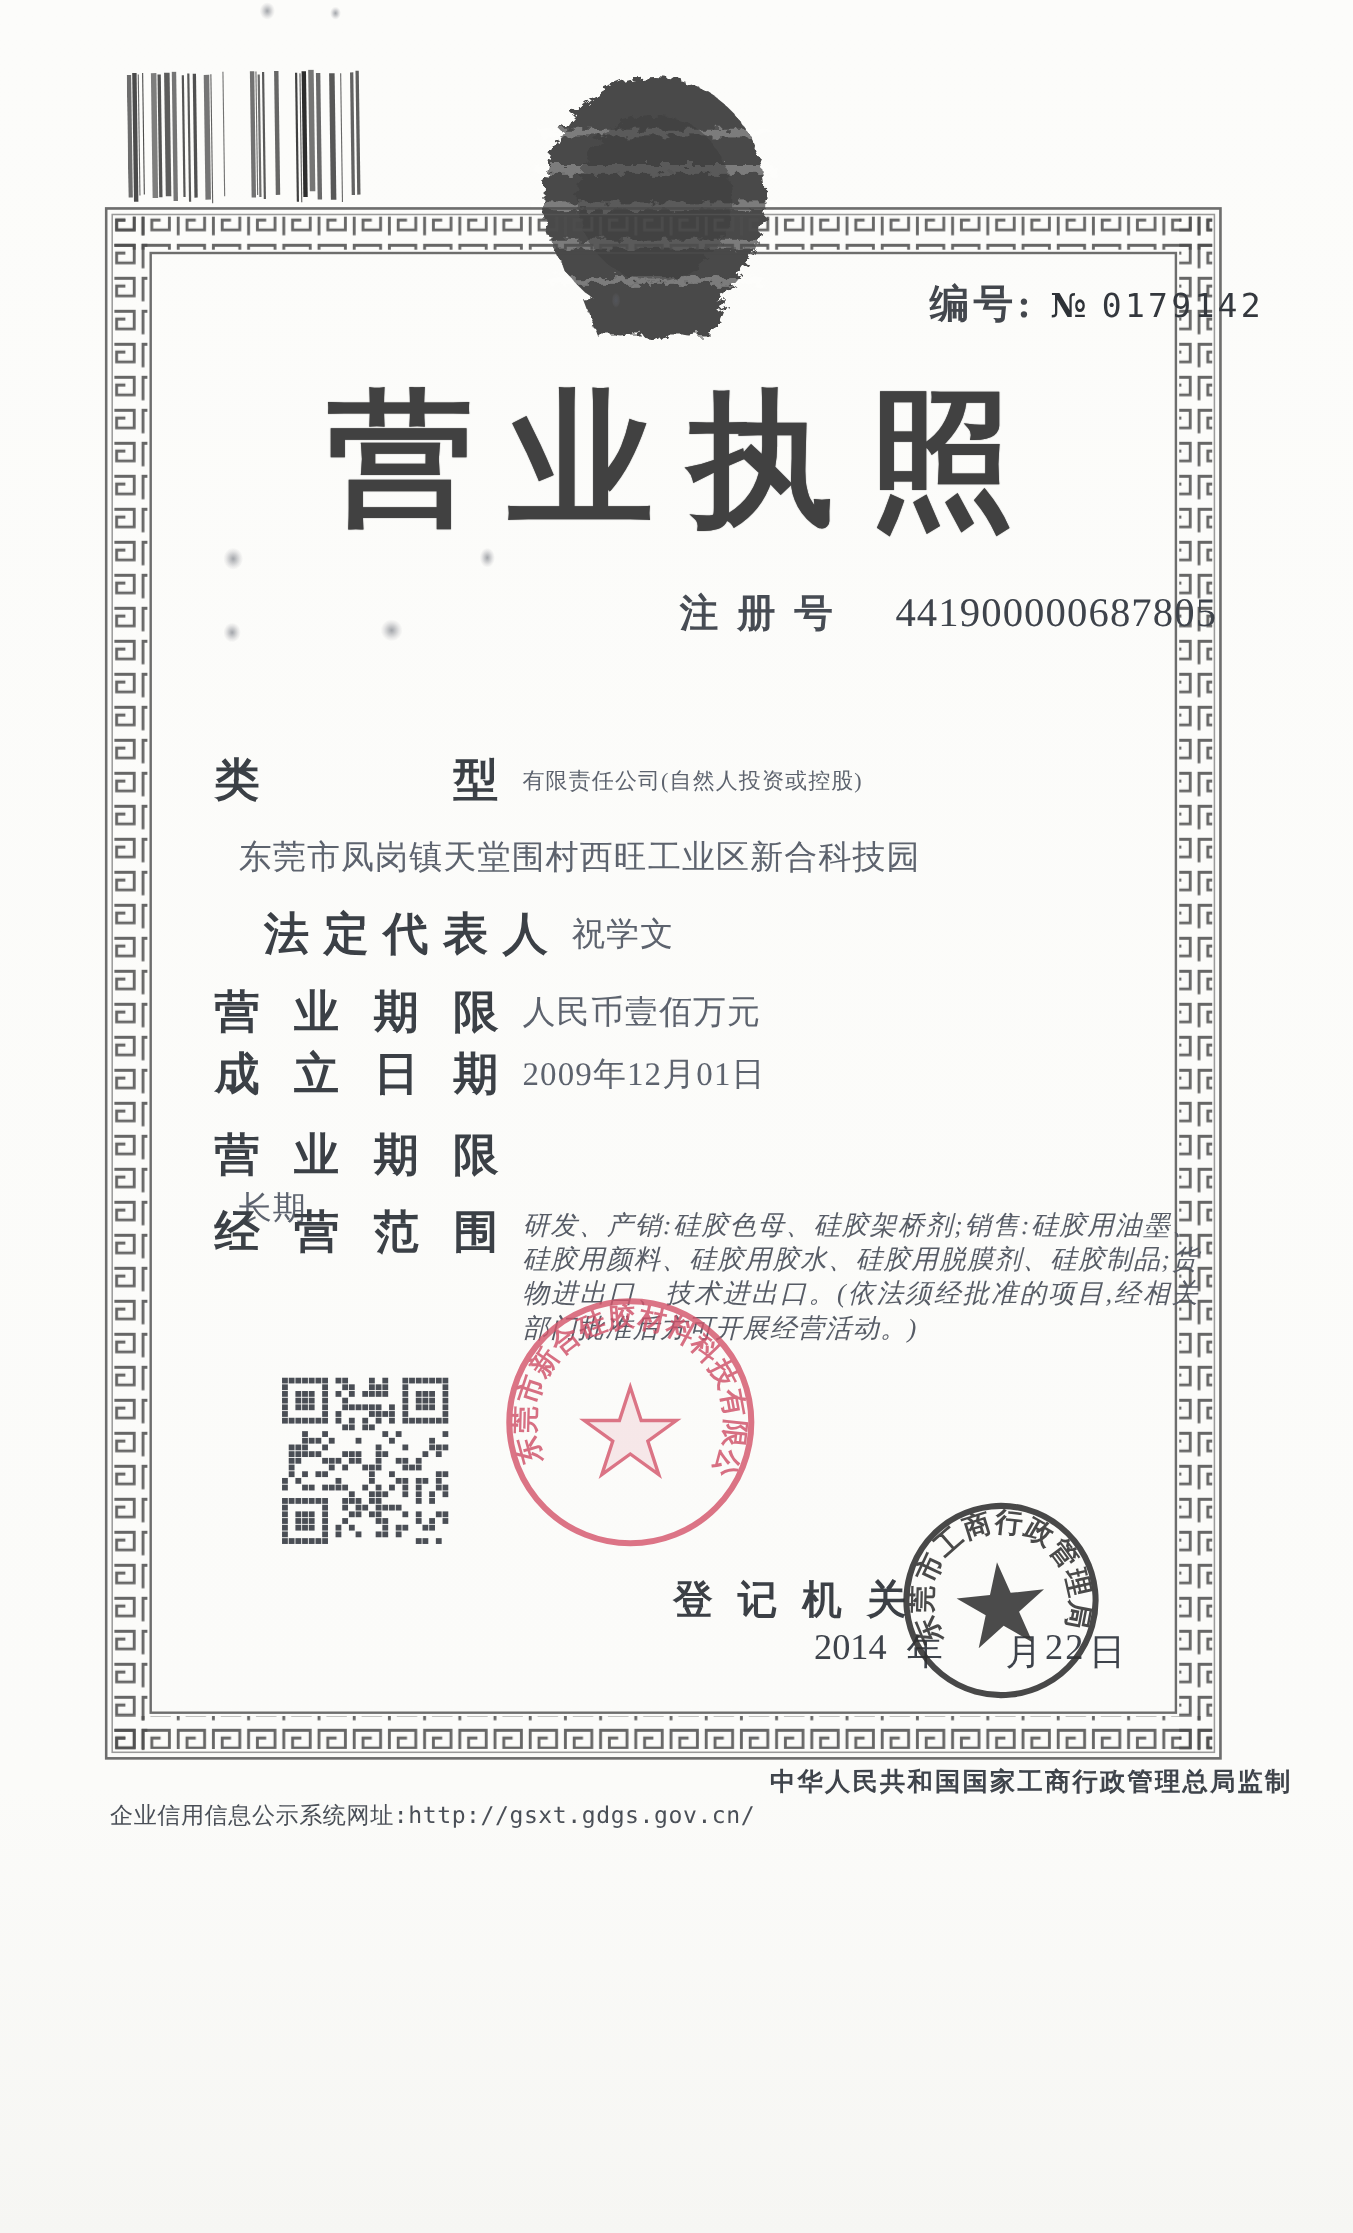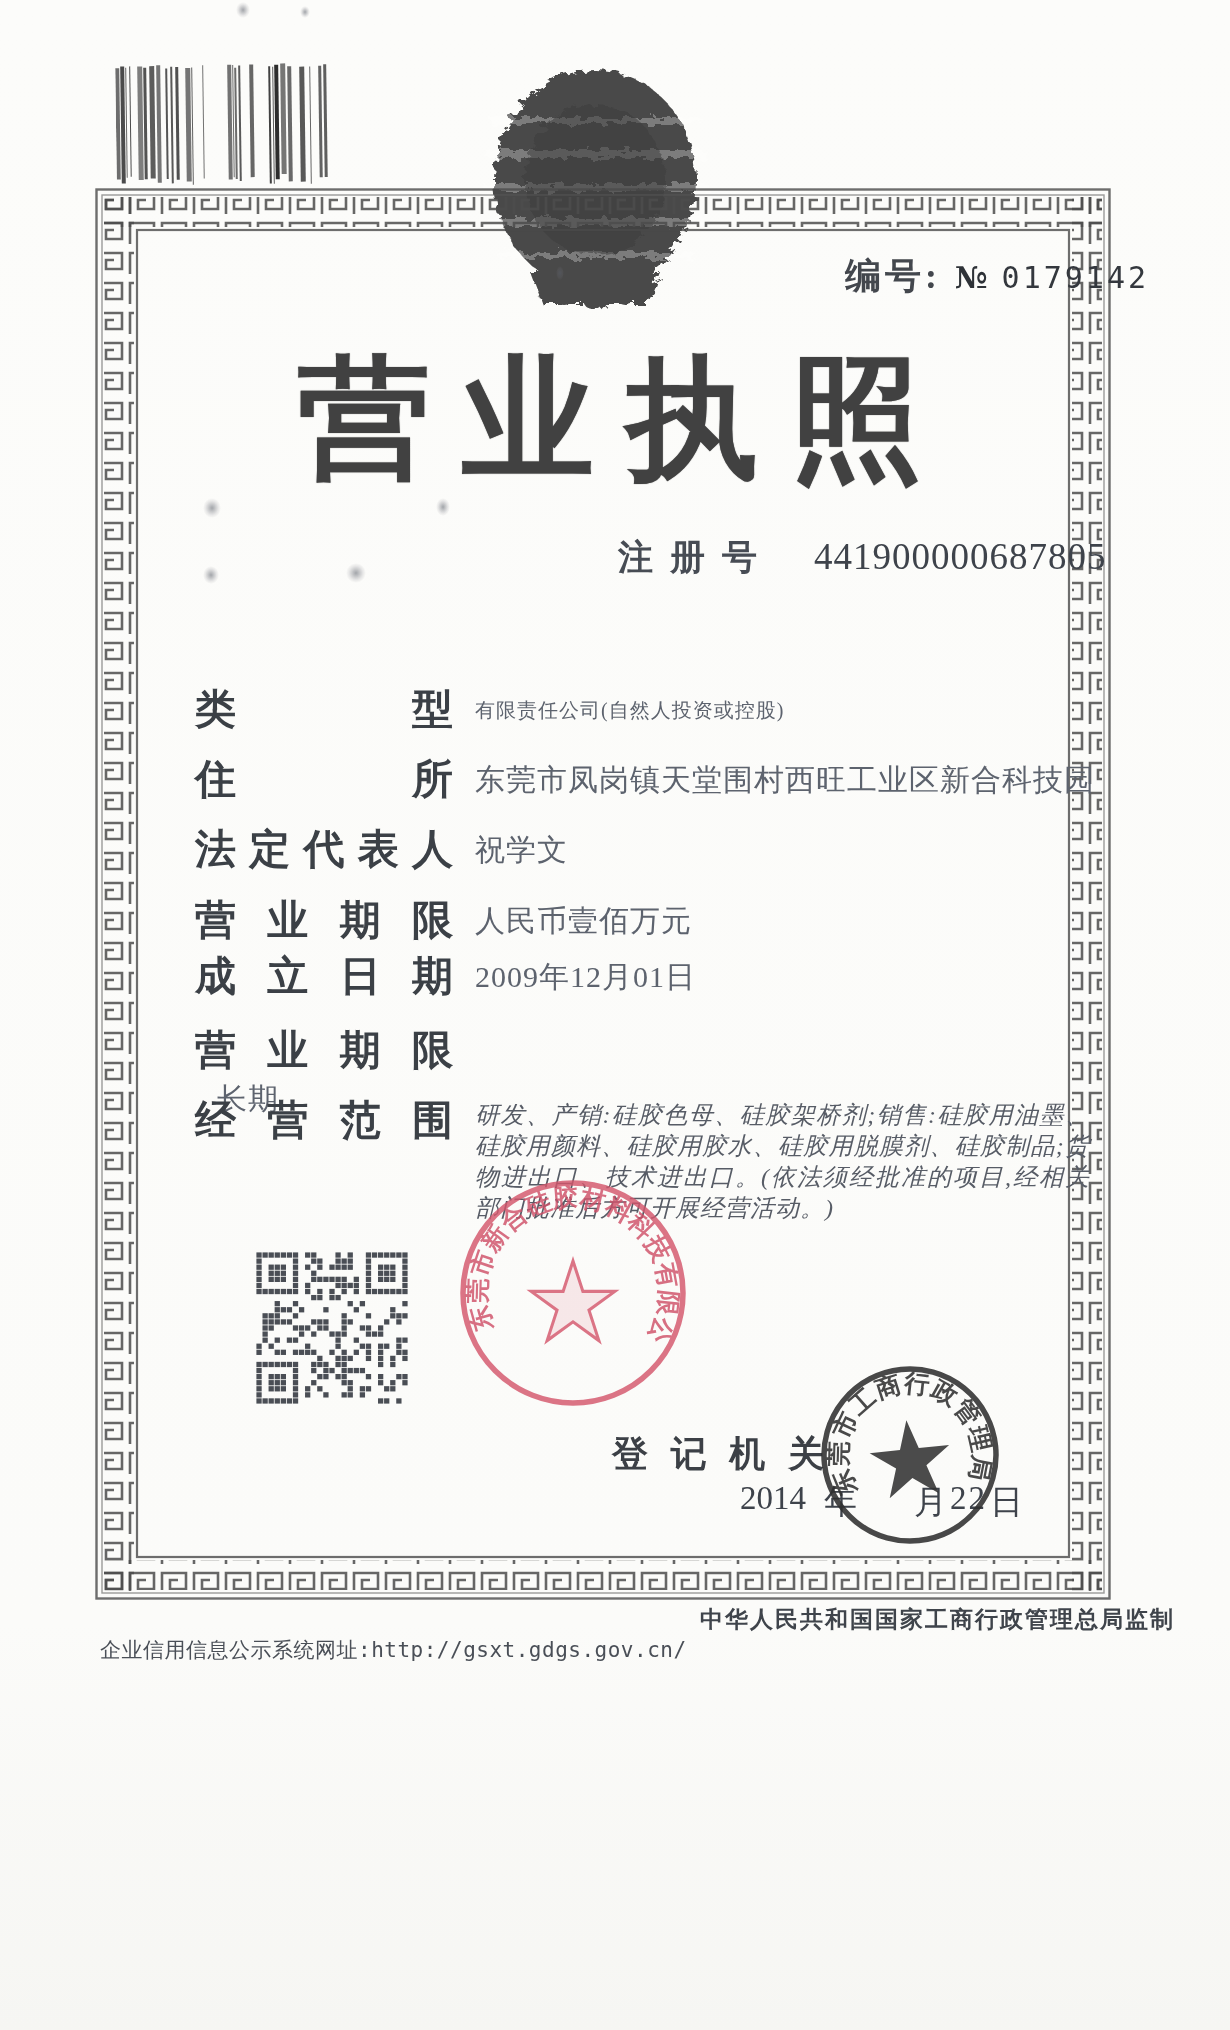--- a/index.html
+++ b/index.html
@@ -155,24 +155,23 @@
   <div class="abs regline">
     <span class="lab">注册号</span>
     <span class="num">441900000687805</span>
   </div>
 
   <div class="frow" style="top:685px;">
     <div class="flabel">类型</div>
     <div class="fvalue small">有限责任公司(自然人投资或控股)</div>
   </div>
   <div class="frow" style="top:755px;">
-    <div class="flabel">住所</div>
     <div class="fvalue">东莞市凤岗镇天堂围村西旺工业区新合科技园</div>
   </div>
-  <div class="frow" style="top:825px;">
+  <div class="frow" style="top:825px;margin-left:45px;">
     <div class="flabel">法定代表人</div>
     <div class="fvalue">祝学文</div>
   </div>
   <div class="frow" style="top:896px;">
     <div class="flabel">营业期限</div>
     <div class="fvalue">人民币壹佰万元</div>
   </div>
   <div class="frow" style="top:952px;">
     <div class="flabel">成立日期</div>
     <div class="fvalue">2009年12月01日</div>

